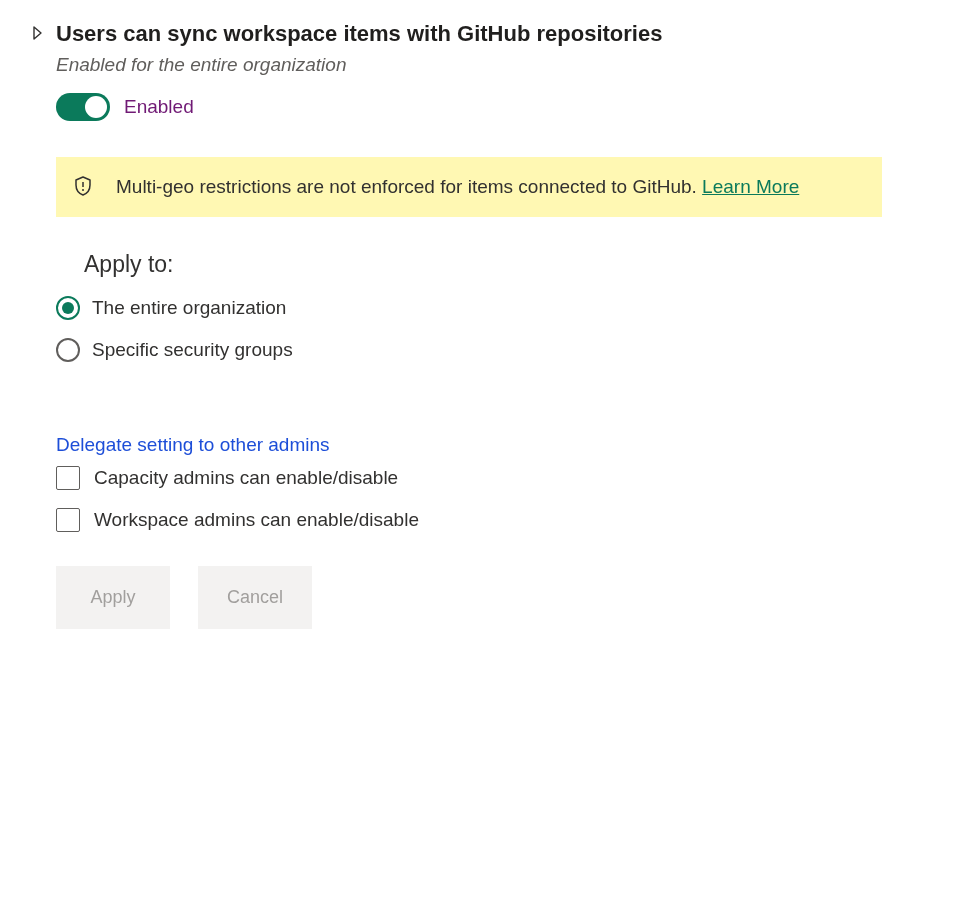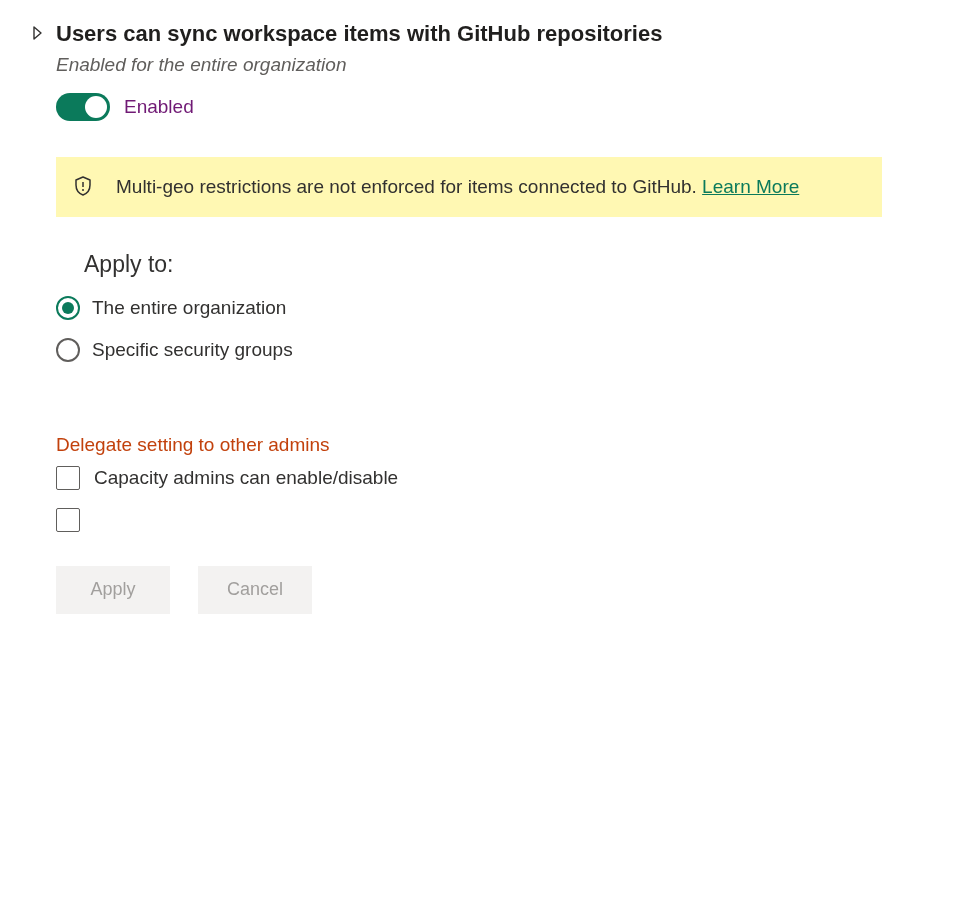--- a/index.html
+++ b/index.html
@@ -158,39 +158,39 @@
     background: #fff;
   }
   .checkbox-label {
     font-size: 19px;
     margin-left: 14px;
     color: #323130;
   }
   .spacer-1 { height: 18px; }
   .delegate-heading {
     font-size: 19px;
-    color: #c2410c;
+    color: #1d4ed8;
     margin-top: 36px;
     margin-bottom: 10px;
   }
   .delegate-desc {
     font-size: 19px;
     color: #605e5c;
     line-height: 1.4;
     margin-bottom: 28px;
     max-width: 820px;
   }
   .button-row {
     display:flex;
     gap: 28px;
     margin-top: 34px;
   }
   .btn {
     min-width: 114px;
-    height: 48px;
+    height: 63px;
     border: none;
     background: #f3f2f1;
     color: #a19f9d;
     font-size: 18px;
     cursor: default;
     display:flex;
     align-items:center;
     justify-content:center;
   }
 </style>
@@ -254,20 +254,21 @@
 
       <div class="delegate-heading">Delegate setting to other admins</div>
 
       <div class="checkbox-row">
         <span class="checkbox-box"></span>
         <span class="checkbox-label">Capacity admins can enable/disable</span>
       </div>
 
       <div class="checkbox-row">
         <span class="checkbox-box"></span>
+        <span class="checkbox-label">Workspace admins can enable/disable</span>
       </div>
 
       <div class="button-row">
         <button class="btn">Apply</button>
         <button class="btn">Cancel</button>
       </div>
 
     </div>
   </div>
 </div>

